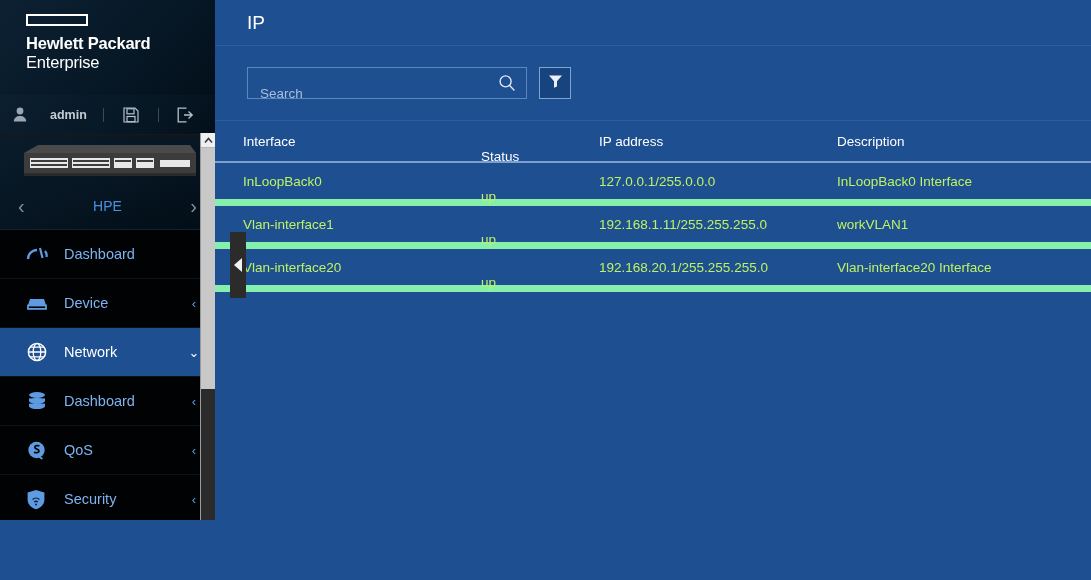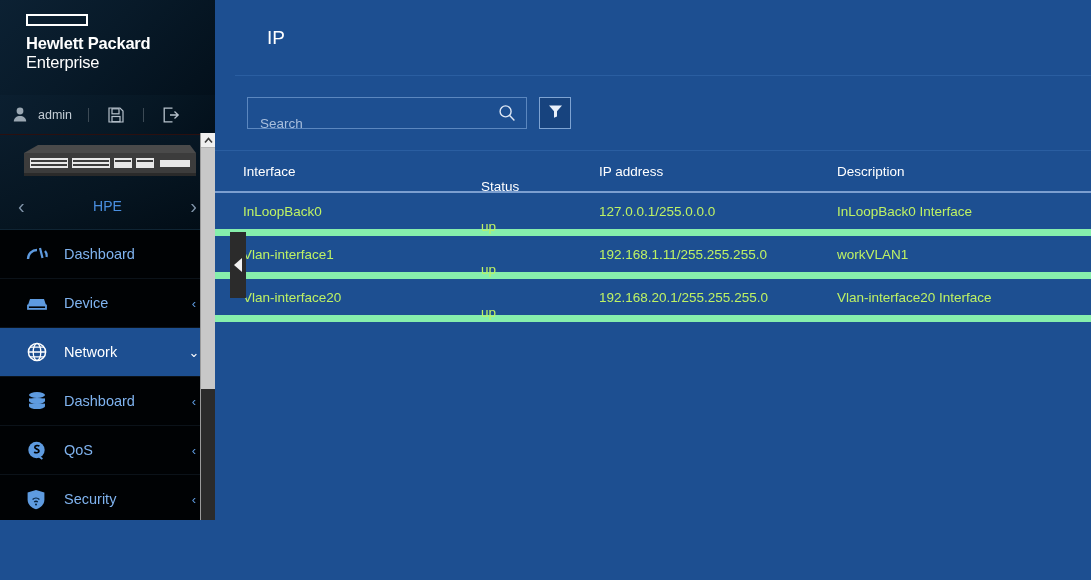--- a/index.html
+++ b/index.html
@@ -41,21 +41,21 @@
   .userbar {
     height: 40px;
     background: linear-gradient(135deg, #0b1f30 0%, #071825 60%, #03101b 100%);
     display: flex; align-items: center;
     padding: 0 10px 0 10px;
     border-bottom: 1px solid #2a1010;
     position: relative;
   }
   .userbar .u-icon { width: 20px; display:flex; justify-content:center; }
   .userbar .u-name {
-    color: #c3ccd4; font-size: 12.5px; margin-left: 8px; flex: 0 0 auto;
+    color: #c3ccd4; font-size: 12.5px; margin-left: 20px; flex: 0 0 auto; font-weight: bold;
   }
   .vdiv { width: 1px; height: 14px; background: #3c4a55; margin: 0 16px; }
   .ub-btn { display: flex; align-items: center; justify-content: center; width: 22px; }
 
   .device-panel {
     height: 95px;
     background: linear-gradient(160deg, #0a1c2b 0%, #061521 55%, #020d16 100%);
     border-bottom: 1px solid #0f2433;
     position: relative;
   }
@@ -122,24 +122,23 @@
     border-bottom: 7px solid transparent;
     border-right: 8px solid #f2f2f2;
   }
 
   
   .main {
     flex: 1; height: 580px; background: #1d4f91;
     position: relative; overflow: hidden;
   }
   .page-head {
-    height: 76px; padding: 0 0 0 32px;
+    height: 46px; padding: 0 0 0 32px;
     display: flex; align-items: center;
     border-bottom: 1px solid #2a5ea1;
-    margin-left: 20px;
   }
   .page-title { color: #ffffff; font-size: 19px; }
 
   .toolbar {
     height: 75px; display: flex; align-items: center;
     padding-left: 32px;
     border-bottom: 1px solid #2a5ea1;
   }
   .search-wrap {
     width: 280px; height: 32px;

